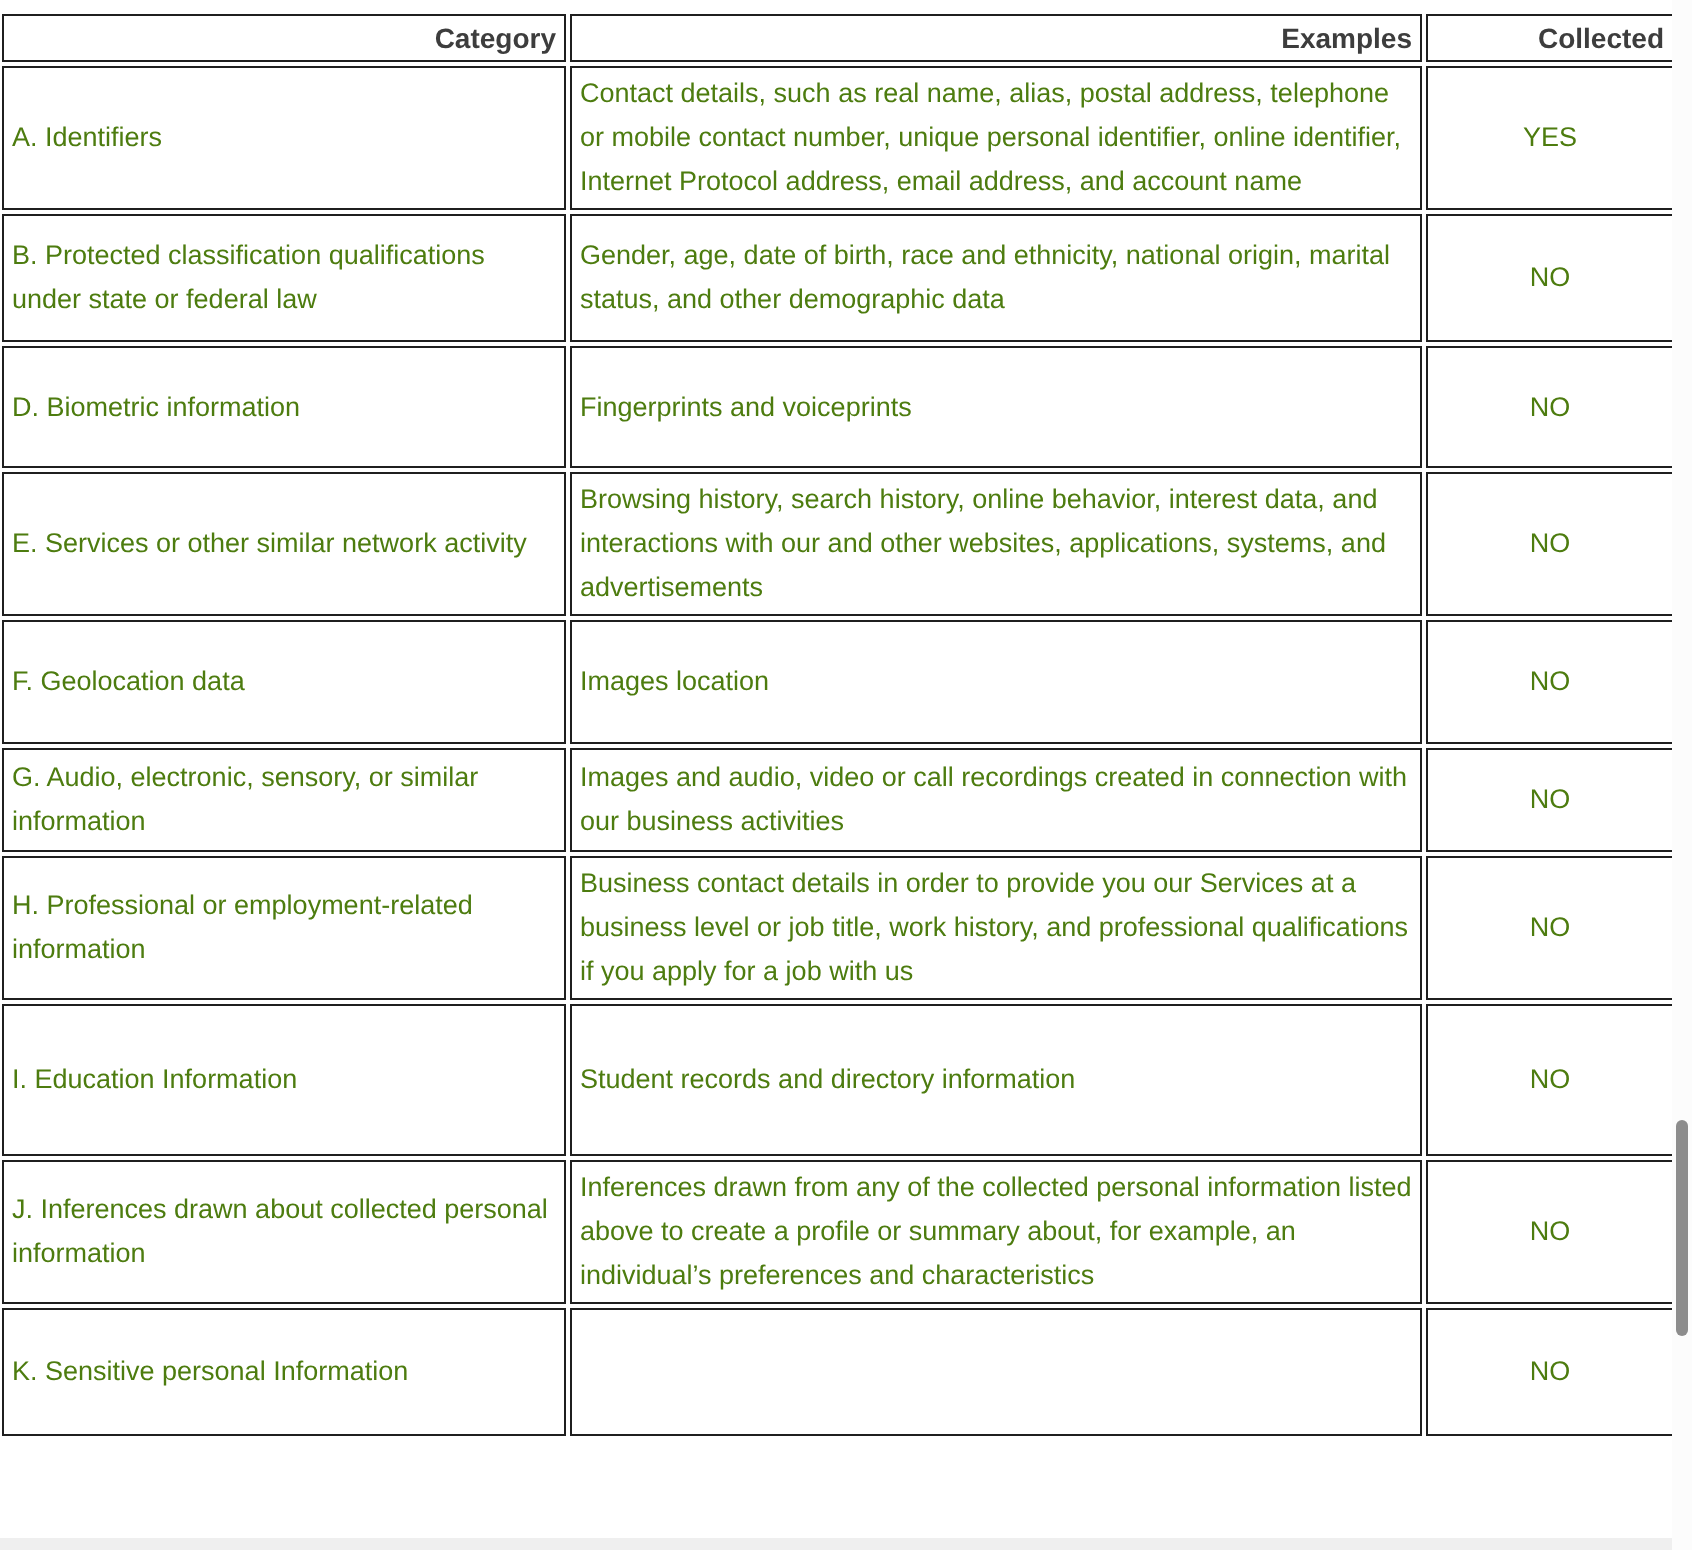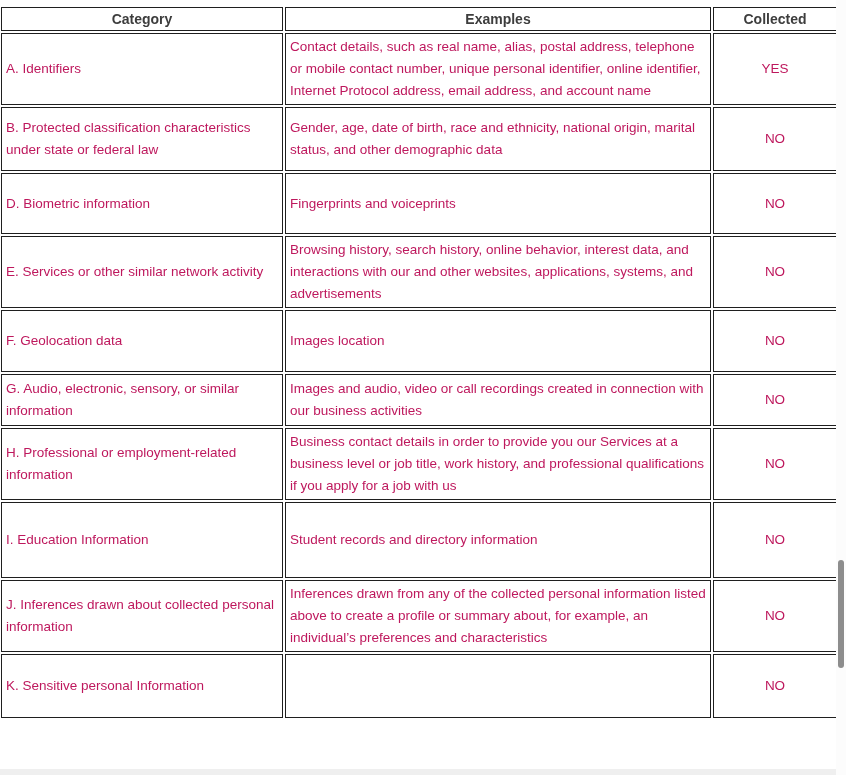--- a/index.html
+++ b/index.html
@@ -23,25 +23,25 @@
     left: -1px; top: 5px;
   }
   table.info-table th,
   table.info-table td {
     border: 1px solid #1f1f1f;
     background: #ffffff;
     vertical-align: middle;
     padding: 2px 4px;
     font-size: 13.5px;
     line-height: 22px;
-    color: #be185d;
+    color: #4d7c0f;
     overflow: hidden;
   }
   table.info-table th {
-    text-align: center;
+    text-align: right;
     font-weight: bold;
     font-size: 14px;
     color: #3d3d3d;
     line-height: 18px;
   }
   td.cell-collected { text-align: center; margin-left: 27px; }
   .bottom-strip {
     position: absolute;
     left: 0; bottom: 0;
     width: 846px; height: 6px;
@@ -79,21 +79,21 @@
         <th>Collected</th>
       </tr>
     </thead>
     <tbody>
       <tr style="height:66px">
         <td class="cell-category">A. Identifiers</td>
         <td class="cell-examples">Contact details, such as real name, alias, postal address, telephone or mobile contact number, unique personal identifier, online identifier, Internet Protocol address, email address, and account name</td>
         <td class="cell-collected">YES</td>
       </tr>
       <tr style="height:64px">
-        <td class="cell-category">B. Protected classification characteristics under state or federal law</td>
+        <td class="cell-category">B. Protected classification qualifications under state or federal law</td>
         <td class="cell-examples">Gender, age, date of birth, race and ethnicity, national origin, marital status, and other demographic data</td>
         <td class="cell-collected">NO</td>
       </tr>
       <tr style="height:61px">
         <td class="cell-category">D. Biometric information</td>
         <td class="cell-examples">Fingerprints and voiceprints</td>
         <td class="cell-collected">NO</td>
       </tr>
       <tr style="height:69px">
         <td class="cell-category">E. Services or other similar network activity</td>

